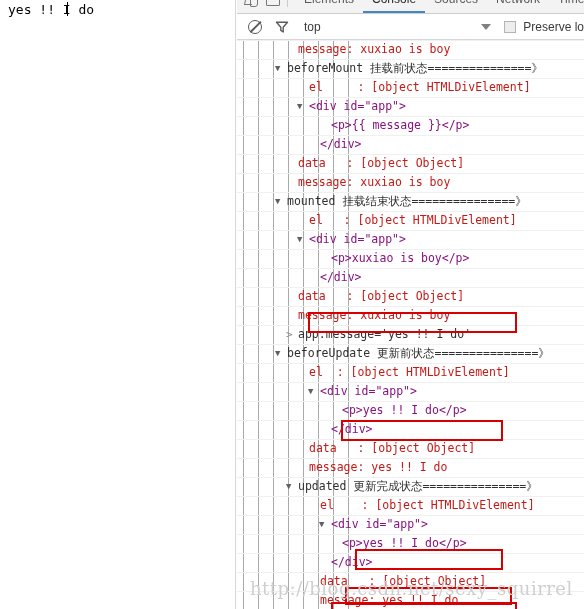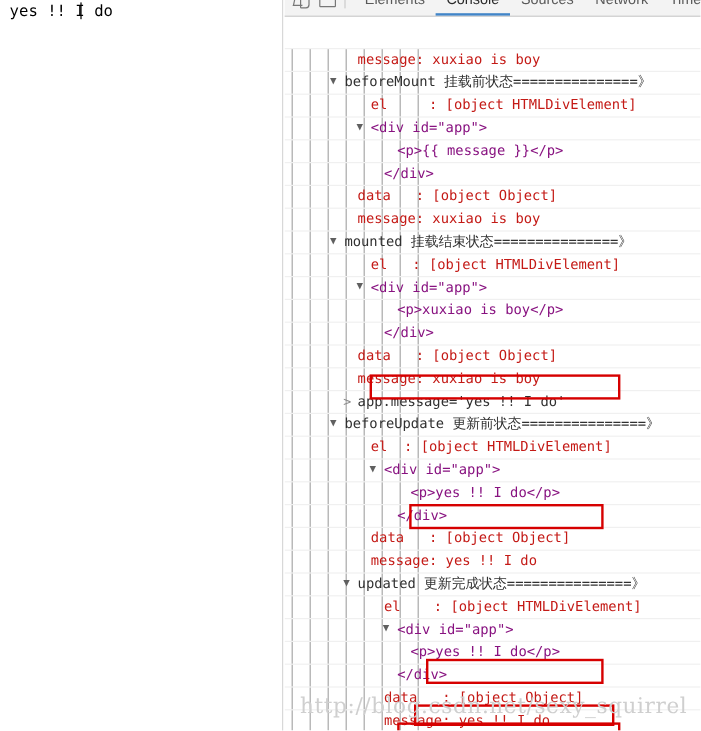--- a/index.html
+++ b/index.html
@@ -258,20 +258,32 @@
       <div class="tbtn ico-inspect"></div>
       <div class="tbtn ico-device"></div>
       <div class="tsep"></div>
       <div class="tab">Elements</div>
       <div class="tab active">Console</div>
       <div class="tab">Sources</div>
       <div class="tab">Network</div>
       <div class="tab">Timeline</div>
     </div>
 
+    <div id="toolbar">
+      <div class="tb-icon ico-clear"></div>
+      <div class="tb-icon ico-filter">
+        <svg width="14" height="14" viewBox="0 0 14 14" aria-hidden="true">
+          <path d="M1.5 2.2 H12.5 L8.2 7.2 V12 L5.8 10.4 V7.2 Z" fill="none" stroke="#5b5b5b" stroke-width="1.4" stroke-linejoin="round"></path>
+        </svg>
+      </div>
+      <div id="ctx-label">top</div>
+      <div id="ctx-arrow"></div>
+      <div id="preserve-box"></div>
+      <div id="preserve-label">Preserve lo</div>
+    </div>
 
     <div id="console-body">
         <div class="vguide" style="left: 6px;"></div>
         <div class="vguide" style="left: 21px;"></div>
         <div class="vguide" style="left: 36px;"></div>
         <div class="vguide" style="left: 51px;"></div>
         <div class="vguide" style="left: 66px;"></div>
         <div class="vguide" style="left: 81px;"></div>
         <div class="vguide" style="left: 96px;"></div>
         <div class="vguide" style="left: 111px;"></div>

